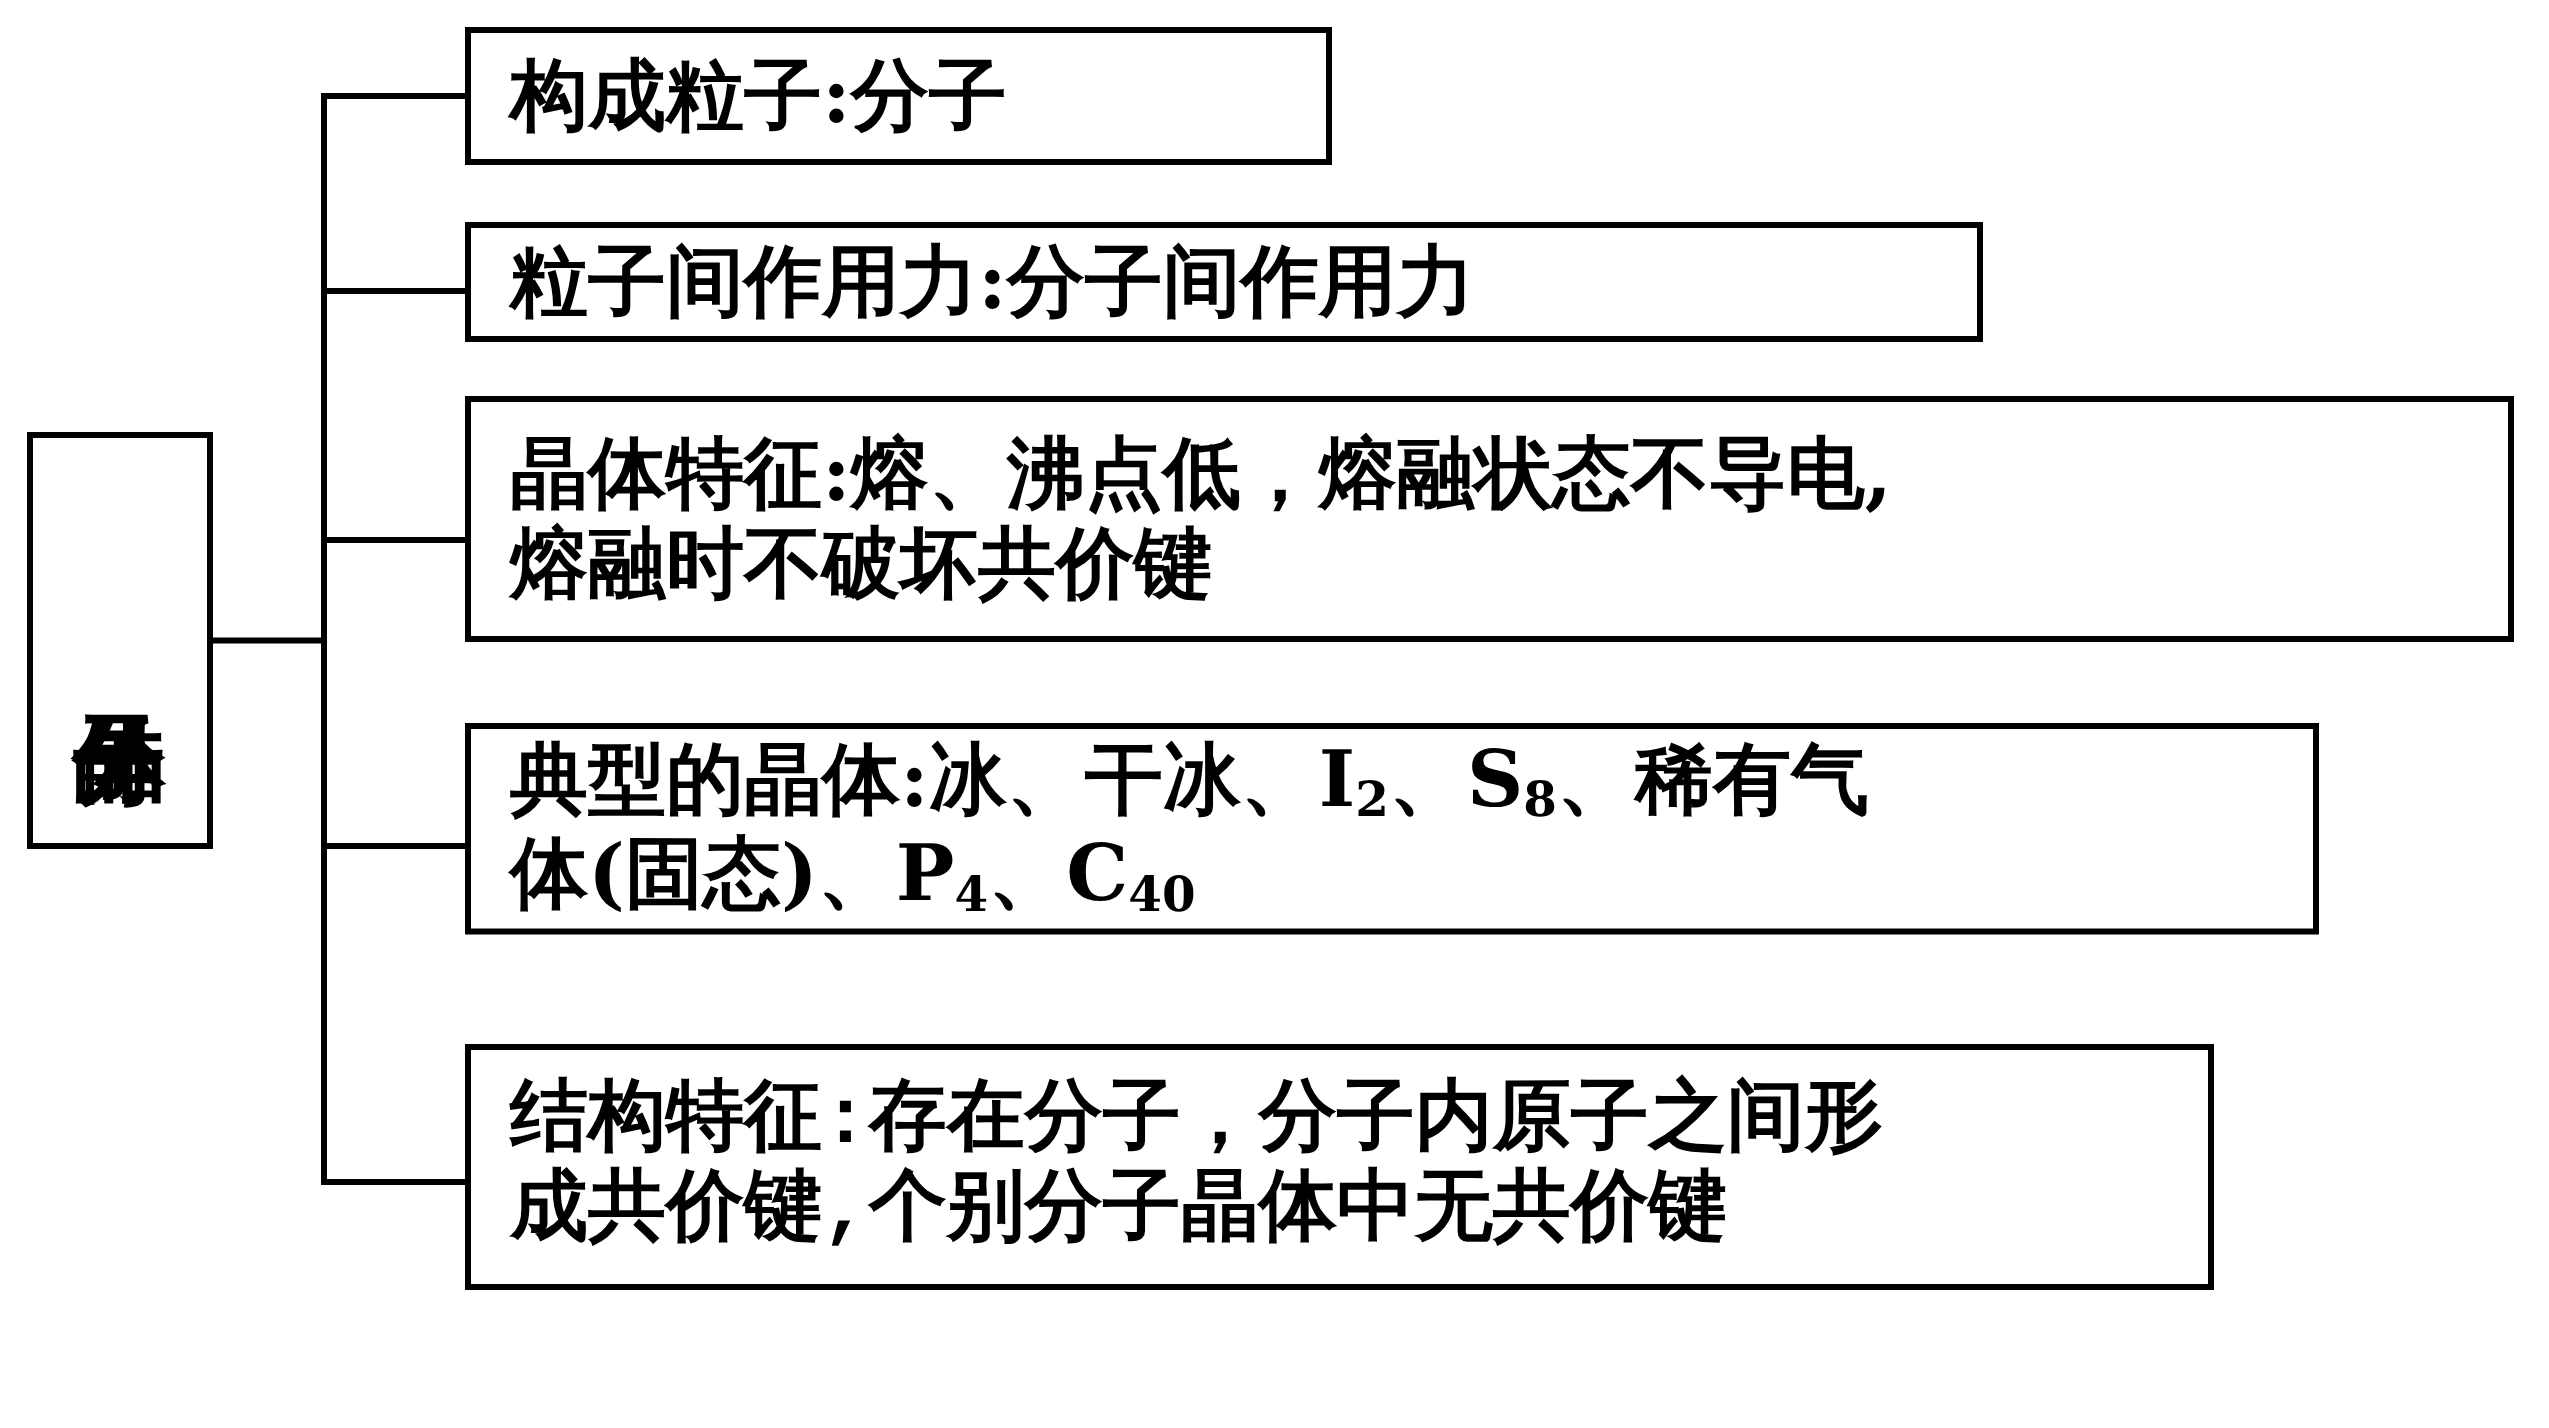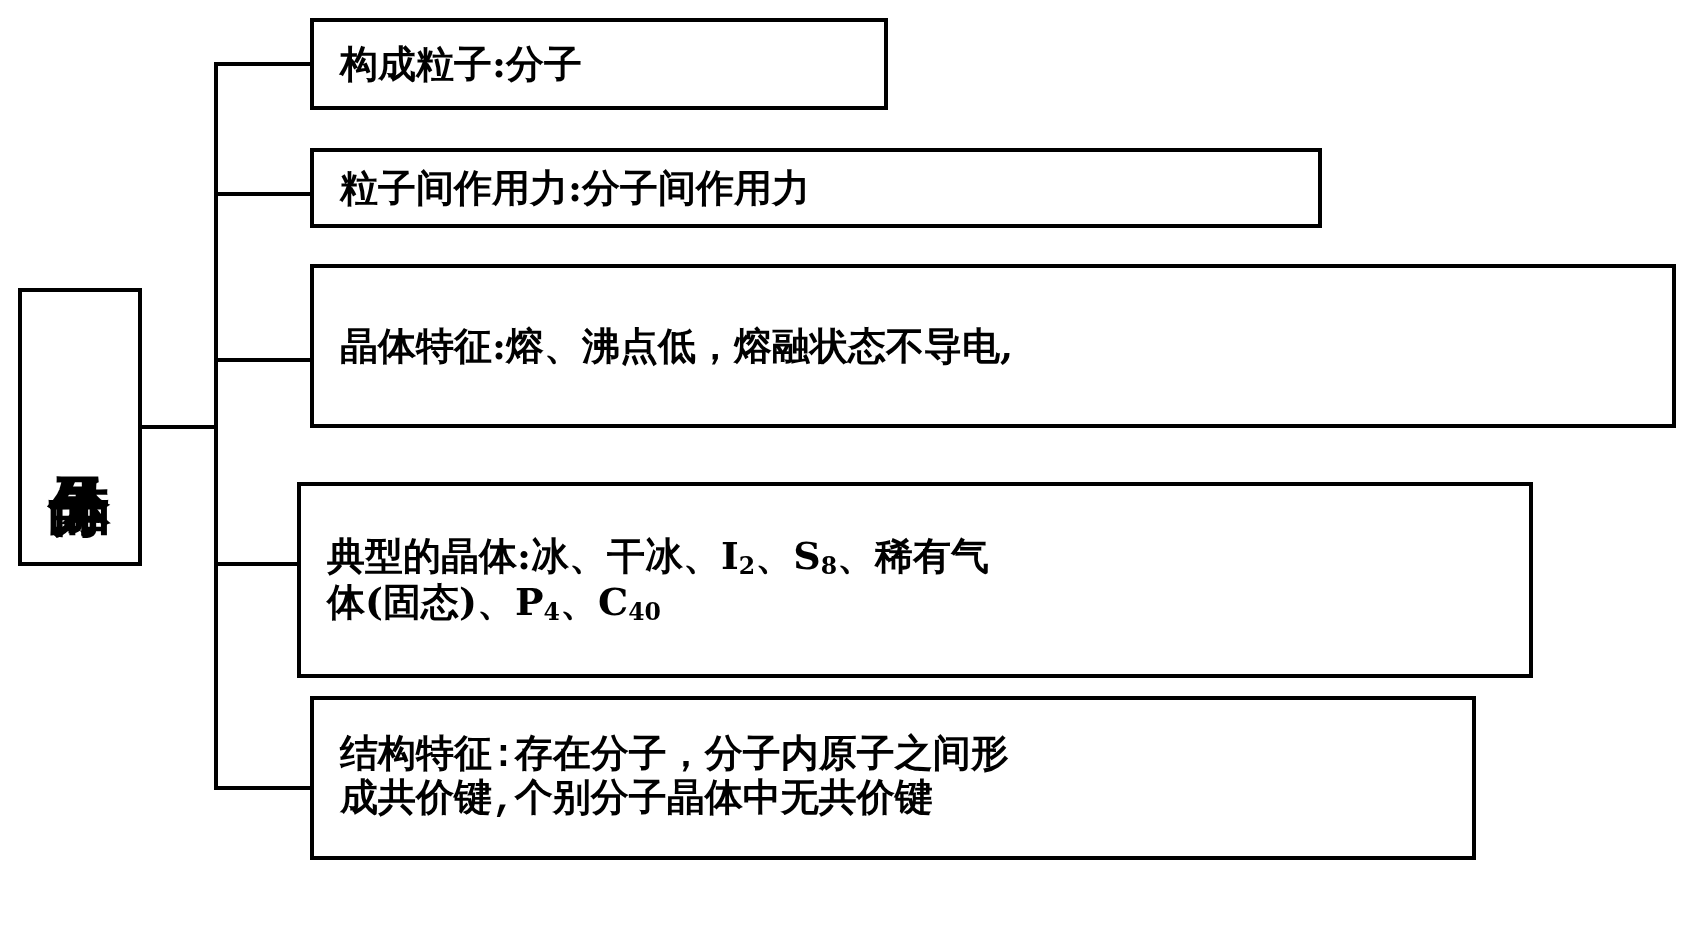--- a/index.html
+++ b/index.html
@@ -47,39 +47,39 @@
     letter-spacing: 0px;
     font-weight: 700;
     white-space: nowrap;
   }
 
   
   .leaf-box {
     padding: 6px 10px 6px 26px;
   }
   .leaf-label {
-    font-size: 38px;
+    font-size: 52px;
     line-height: 1.16;
     font-weight: 700;
     display: block;
     width: 100%;
   }
   .leaf-label sub {
     font-size: 0.62em;
     vertical-align: -0.22em;
     font-weight: 700;
   }
   .latin {
     font-family: "DejaVu Serif", "Liberation Serif", serif;
   }
 
   #box-0 { left: 310px; top: 18px;  width: 578px;  height: 92px; }
   #box-1 { left: 310px; top: 148px; width: 1012px; height: 80px; }
   #box-2 { left: 310px; top: 264px; width: 1366px; height: 164px; }
-  #box-3 { left: 297px; top: 482px; width: 1236px; height: 196px; justify-content: center; }
+  #box-3 { left: 310px; top: 482px; width: 1236px; height: 141px; justify-content: center; }
   #box-4 { left: 310px; top: 696px; width: 1166px; height: 164px; font-family: Liberation Mono, monospace; }
 
   
   .line {
     position: absolute;
     background: #000000;
   }
   .vline { width: 4px; }
   .hline { height: 4px; }
 </style>
@@ -106,20 +106,21 @@
     <span class="leaf-label">构成粒子:分子</span>
   </div>
 
   <div class="node-box leaf-box" id="box-1">
     <span class="leaf-label">粒子间作用力:分子间作用力</span>
   </div>
 
   <div class="node-box leaf-box" id="box-2">
     <div style="width:100%;">
       <span class="leaf-label">晶体特征:熔、沸点低，熔融状态不导电,</span>
+      <span class="leaf-label">熔融时不破坏共价键</span>
     </div>
   </div>
 
   <div class="node-box leaf-box" id="box-3">
     <div style="width:100%;">
       <span class="leaf-label">典型的晶体:冰、干冰、<span class="latin">I<sub>2</sub></span>、<span class="latin">S<sub>8</sub></span>、稀有气</span>
       <span class="leaf-label">体(固态)、<span class="latin">P<sub>4</sub></span>、<span class="latin">C<sub>40</sub></span></span>
     </div>
   </div>
 

